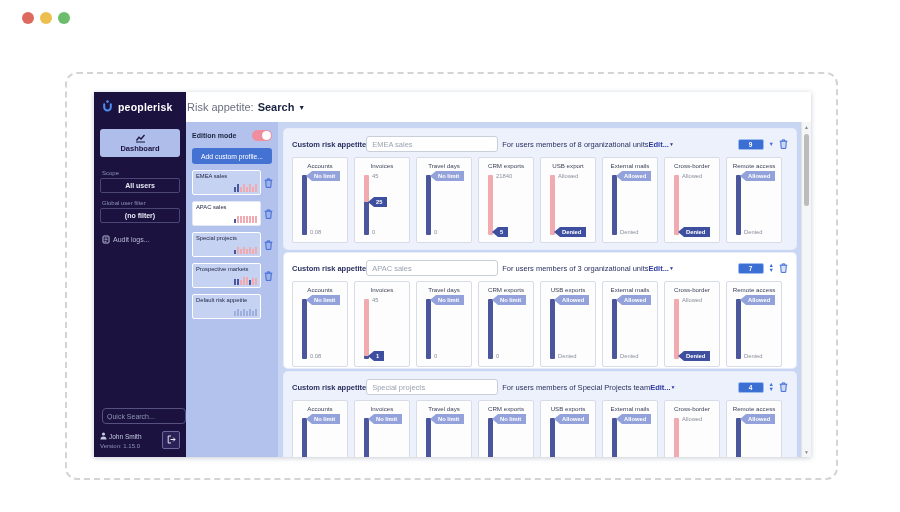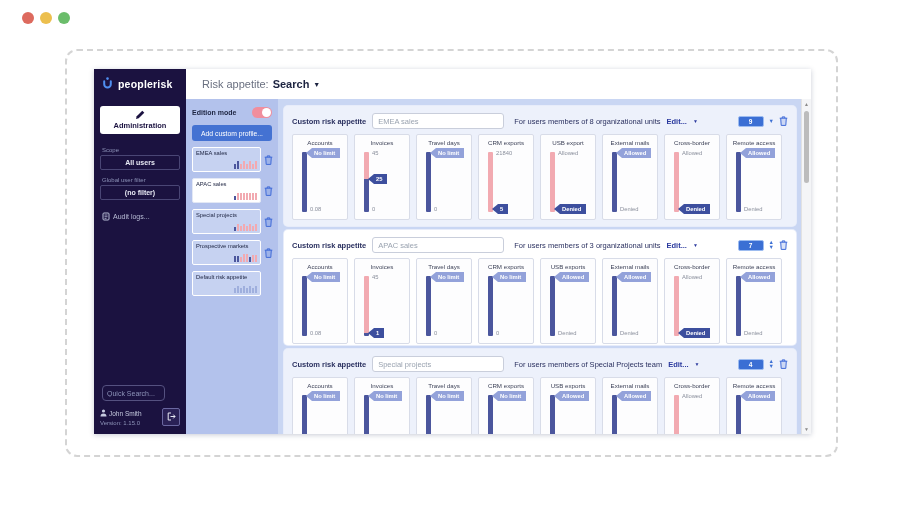--- a/index.html
+++ b/index.html
@@ -1,45 +1,45 @@
 <!DOCTYPE html>
 <html><head>
 <meta charset="utf-8">
 <style>
   * { margin:0; padding:0; box-sizing:border-box; }
   html,body { width:900px; height:512px; background:#ffffff; font-family:"Liberation Sans", sans-serif; overflow:hidden; }
   .page { position:relative; width:900px; height:512px; background:#fff; }
   .dots { position:absolute; top:12px; left:22px; display:flex; gap:6px; }
   .dot { width:12px; height:12px; border-radius:50%; }
-  .window { position:absolute; left:65px; top:49px; width:773px; height:408px; border:2px dashed #d4d4d4; border-radius:12px; background:#fff; }
+  .window { position:absolute; left:65px; top:72px; width:773px; height:408px; border:2px dashed #d4d4d4; border-radius:12px; background:#fff; }
   .app { position:absolute; left:27px; top:18px; width:717px; height:365px; display:flex; box-shadow:0 1px 5px rgba(40,50,90,.25); background:#fff; }
 
   
   .sidebar { width:92px; flex-shrink:0; background:#1b1240; color:#fff; display:flex; flex-direction:column; }
   .logo { height:30px; display:flex; align-items:center; gap:4px; padding-left:7px; flex-shrink:0; }
   .logo-text { font-size:10.5px; font-weight:bold; letter-spacing:.2px; }
   .nav { padding:7px 6px 0; }
   .nav-btn { height:28px; border-radius:3px; background:#aebde9; color:#1b1240; display:flex; flex-direction:column; align-items:center; justify-content:center; margin-bottom:6px; font-size:7.5px; font-weight:bold; cursor:pointer; }
   .nav-btn.active { background:#ffffff; }
   .nav-icon { height:10px; display:flex; align-items:center; justify-content:center; margin-bottom:1px; }
   .side-label { font-size:6px; color:#8d93b8; padding:7px 8px 2px; }
   .side-btn { margin:0 6px; height:15px; border:1px solid #4a4675; border-radius:2px; font-size:7px; font-weight:bold; color:#e8eaf4; display:flex; align-items:center; justify-content:center; cursor:pointer; }
   .audit { display:flex; gap:3px; align-items:center; font-size:7px; color:#b9bdd6; padding:11px 8px 0; cursor:pointer; }
   .spacer { flex:1; }
-  .qsearch { display:block; margin:0 8px 7px; height:16px; width:63px; background:transparent; border:1px solid #555180; border-radius:4px; color:#8d93b8; font-size:7px; padding:0 4px; font-family:"Liberation Sans", sans-serif; }
+  .qsearch { display:block; margin:0 8px 7px; height:16px; width:84px; background:transparent; border:1px solid #555180; border-radius:4px; color:#8d93b8; font-size:7px; padding:0 4px; font-family:"Liberation Sans", sans-serif; }
   .qsearch::placeholder { color:#8d93b8; }
   .user-row { display:flex; align-items:center; padding:0 6px 8px; gap:3px; }
   .user-meta { flex:1; min-width:0; }
   .user-name { font-size:6.5px; color:#c6cadf; display:flex; align-items:center; gap:2px; white-space:nowrap; }
   .user-version { font-size:6px; color:#8d93b8; margin-top:1px; }
   .logout-btn { width:18px; height:18px; border:1px solid #6a67a0; border-radius:2px; background:#2a2156; display:flex; align-items:center; justify-content:center; cursor:pointer; flex-shrink:0; }
 
   
   .main { flex:1; display:flex; flex-direction:column; min-width:0; }
-  .appbar { height:30px; background:#fff; display:flex; align-items:center; padding-left:16px; gap:4px; flex-shrink:0; }
+  .appbar { height:30px; background:#fff; display:flex; align-items:center; padding-left:1px; gap:4px; flex-shrink:0; }
   .appbar-prefix { font-size:11px; color:#6a7080; }
   .appbar-value { font-size:11px; font-weight:bold; color:#1c2340; }
   .appbar-caret { font-size:7px; color:#1c2340; margin-top:1px; }
 
   .content { flex:1; display:flex; min-height:0; background:#c9d6f3; }
 
   
   .edition-panel { width:92px; flex-shrink:0; background:#b3c2ec; padding:8px 6px; }
   .em-row { display:flex; align-items:center; justify-content:space-between; }
   .em-label { font-size:7px; font-weight:bold; color:#1c2340; }
@@ -54,21 +54,21 @@
   .pbar { width:2px; }
   .trash { cursor:pointer; display:flex; }
 
   
   .scroll-area { flex:1; min-width:0; padding:7px 5px 0 6px; overflow:hidden; }
   .panel { border-radius:4px; padding:5px 8px 0; box-shadow:0 0 0 1px rgba(255,255,255,.55); overflow:hidden; }
   .panel.light { background:#edf1fb; }
   .panel.white { background:#ffffff; }
   .panel + .panel { margin-top:4px; }
   .p1 { height:120px; } .p2 { height:115px; } .p3 { height:120px; }
-  .panel-header { display:flex; align-items:center; height:20px; gap:6px; }
+  .panel-header { display:flex; align-items:center; height:20px; }
   .panel-label { font-size:7.5px; font-weight:bold; color:#2b3160; white-space:nowrap; }
   .panel-input { width:132px; height:16px; border:1px solid #c9cedb; border-radius:3px; background:#fff; font-size:7.5px; color:#9aa3b0; padding:0 5px; font-family:"Liberation Sans", sans-serif; flex-shrink:0; }
   .panel-audience { font-size:7.5px; color:#2b3160; white-space:nowrap; margin-left:4px; }
   .panel-edit { font-size:7.5px; font-weight:bold; color:#2b3a9e; cursor:pointer; white-space:nowrap; }
   .edit-caret { font-size:5px; color:#2b3a9e; cursor:pointer; }
   .panel-right { margin-left:auto; display:flex; align-items:center; gap:5px; }
   .count-badge { min-width:26px; height:11px; background:#3b6fd4; border:1px solid #9dbcf0; border-radius:2px; color:#fff; font-size:6.5px; font-weight:bold; display:flex; align-items:center; justify-content:center; cursor:pointer; padding:0 3px; }
   .move { display:flex; flex-direction:column; line-height:5px; font-size:5.5px; color:#3b6fd4; cursor:pointer; text-align:center; }
   .move span { cursor:pointer; }
 
@@ -111,27 +111,28 @@
         <div class="logo">
           <span class="nav-icon">
               <svg width="13" height="13" viewBox="0 0 13 13">
                 <path d="M3.2 4.2v3a3.3 3.3 0 0 0 6.6 0v-3" fill="none" stroke="#4f8ef0" stroke-width="2" stroke-linecap="round"></path>
                 <circle cx="6.5" cy="1.6" r="1.3" fill="#4f8ef0"></circle>
               </svg>
             </span>
           <span class="logo-text">peoplerisk</span>
         </div>
         <div class="nav" id="nav-list">
-            <div class="nav-btn active">
+            <div class="nav-btn">
     <span class="nav-icon">
-                <svg width="10" height="10" viewBox="0 0 10 10">
-                  <path d="M1 9l.7-2.7L7.3 .7l2 2L3.7 8.3z" fill="#1b1240"></path>
+                <svg width="11" height="9" viewBox="0 0 11 9">
+                  <path d="M1 8h9" stroke="#1b1240" stroke-width="1"></path>
+                  <path d="M1.5 6.5 4 3.2l2 1.8L9.5 1" fill="none" stroke="#1b1240" stroke-width="1.3"></path>
                 </svg>
               </span>
-    <span class="nav-label">Administration</span>
+    <span class="nav-label">Dashboard</span>
   </div>
           </div>
         <div class="side-label">Scope</div>
         <div class="side-btn">All users</div>
         <div class="side-label">Global user filter</div>
         <div class="side-btn">(no filter)</div>
         <div class="audit">
           <span class="nav-icon">
               <svg width="8" height="9" viewBox="0 0 8 9">
                 <rect x="1" y="1" width="6" height="7" rx="1" fill="none" stroke="#b9bdd6" stroke-width="1"></rect>

